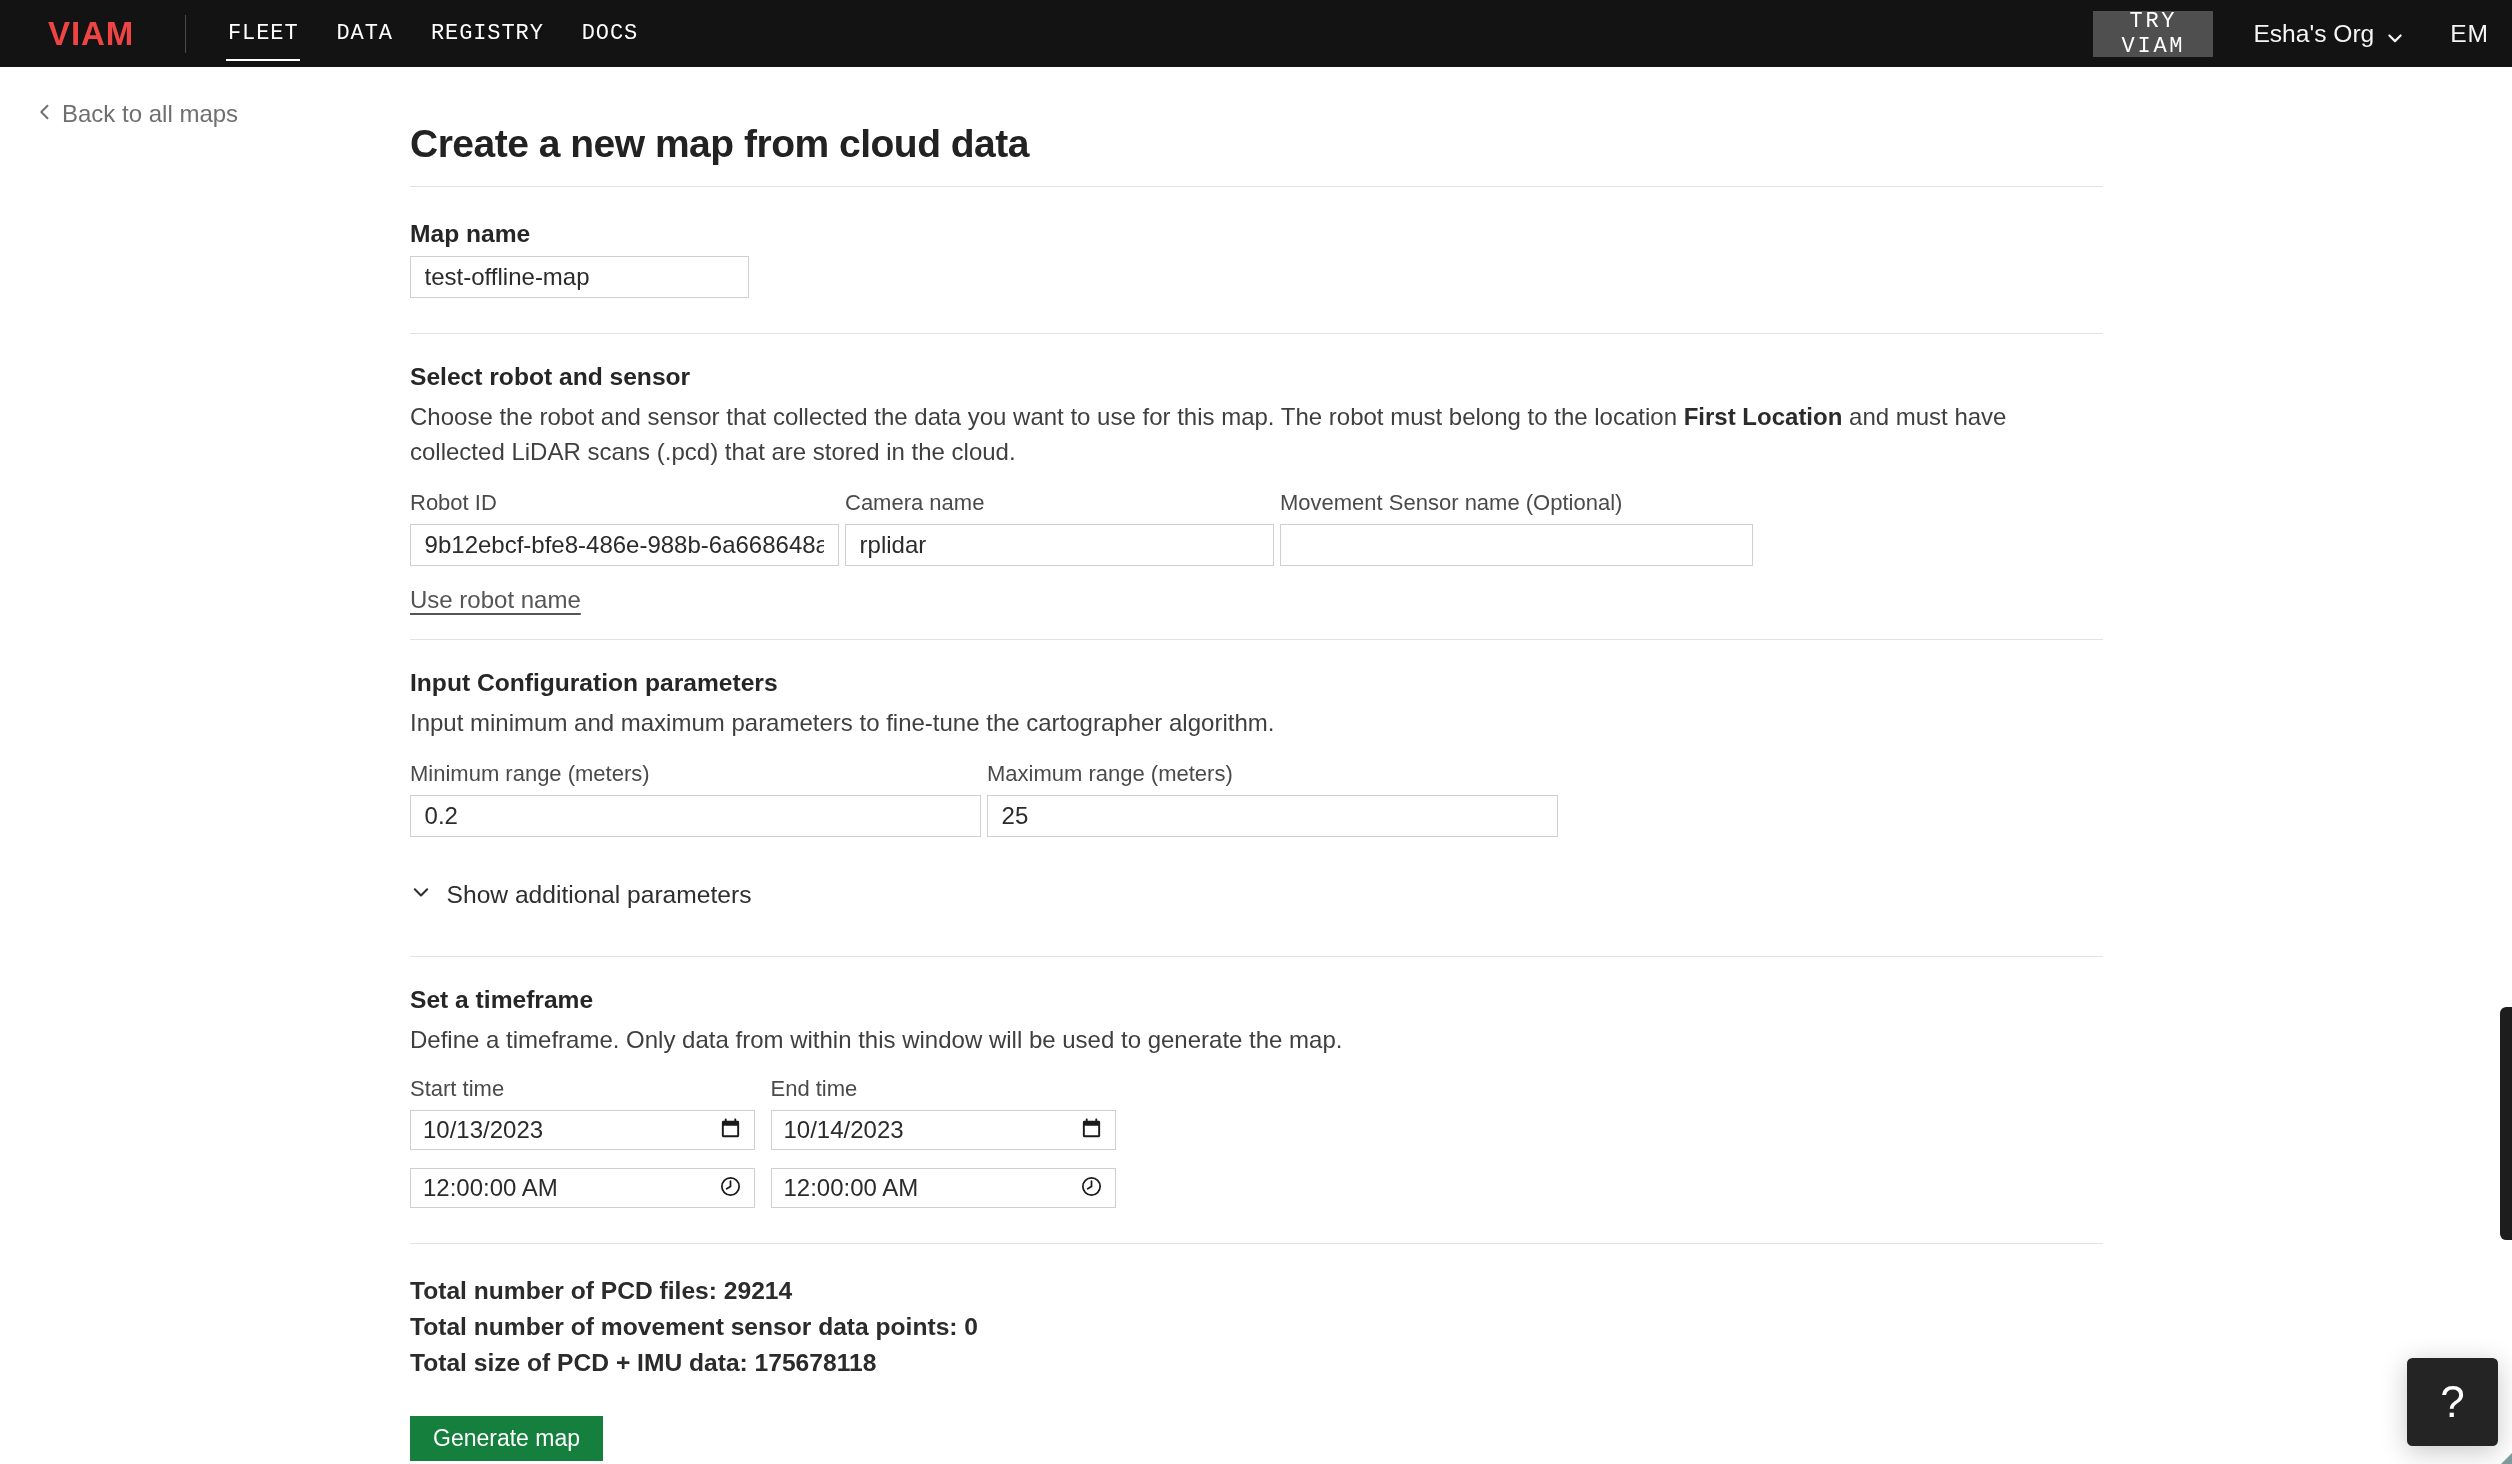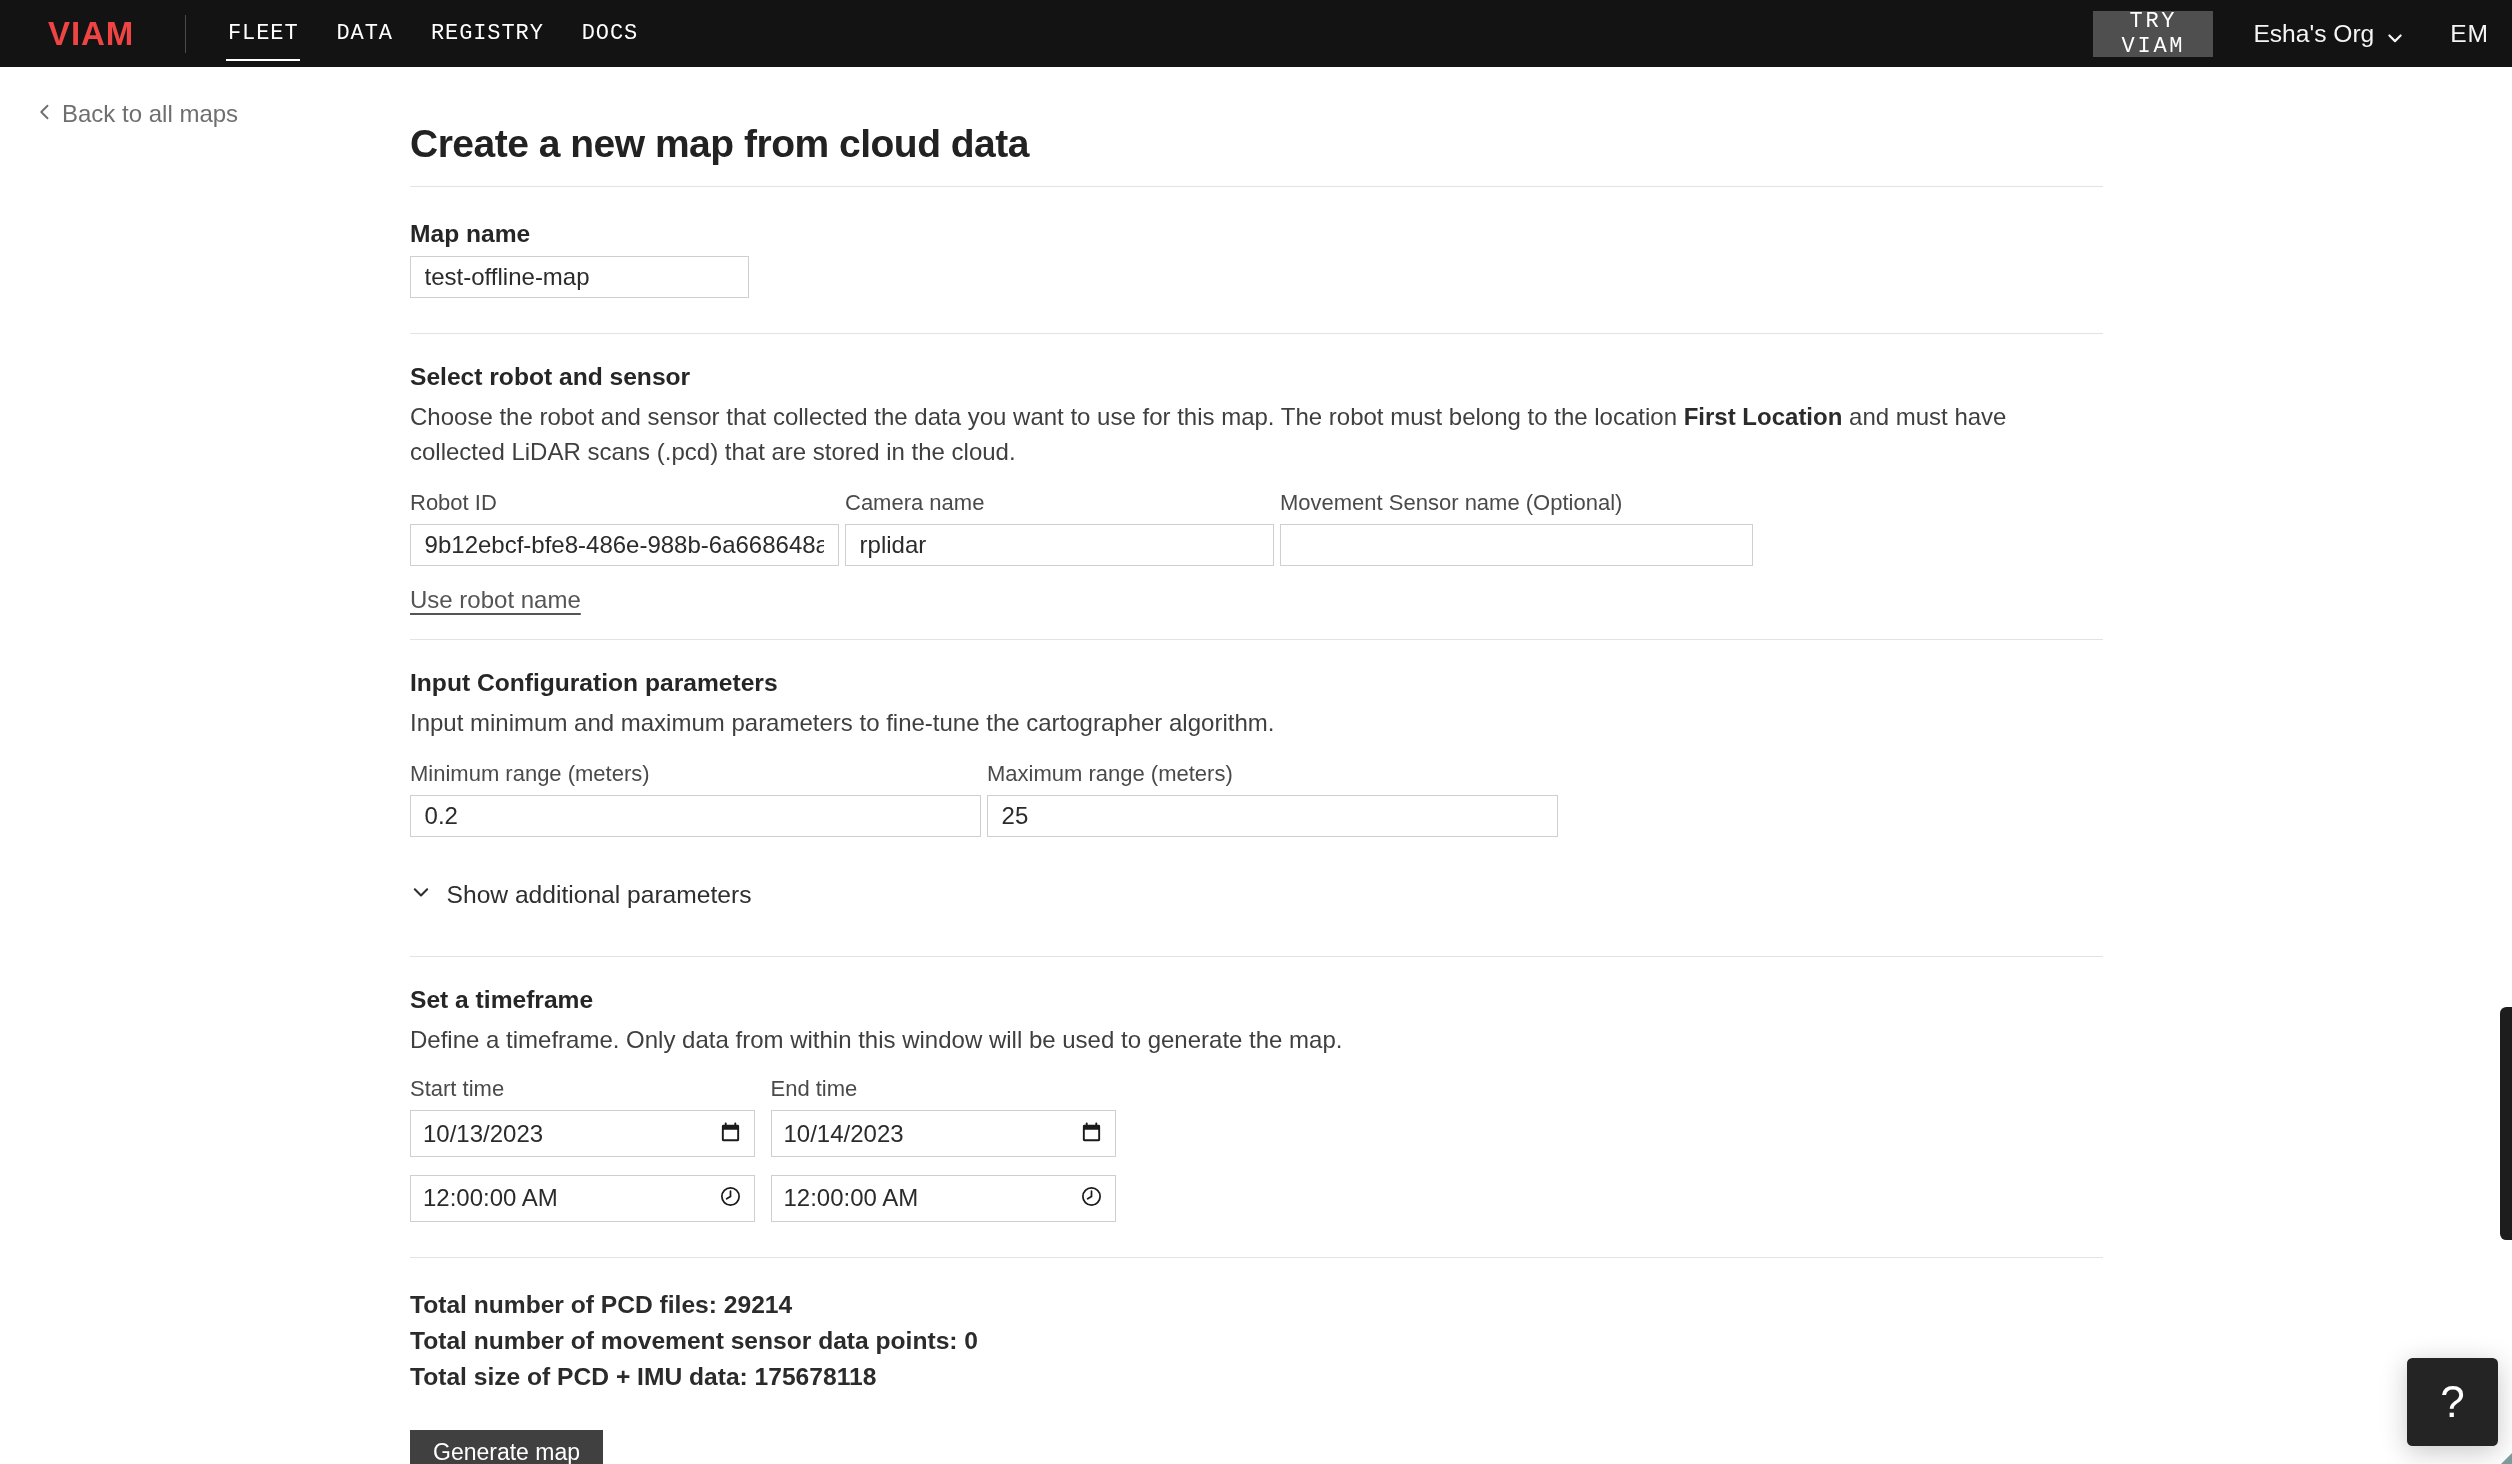--- a/index.html
+++ b/index.html
@@ -93,34 +93,34 @@
   }
 
   .show-additional {
     margin-top: 44px; display: flex; align-items: center; gap: 14.6px;
     font-size: 24.6px; color: #2e2e2e; cursor: pointer;
   }
 
   .time-grid { margin-top: 18px; display: flex; gap: 15.5px; }
   .time-col { width: 345px; }
   .picker-field {
-    margin-top: 8.2px; height: 47px;
+    margin-top: 8.2px; height: 40px;
     border: 0.9px solid #cfcfcf; background: #fff;
     display: flex; align-items: center; justify-content: space-between;
     padding: 0 12px; cursor: text;
   }
   .picker-field + .picker-field { margin-top: 17.3px; }
   .picker-value { font-size: 24px; color: #2b2b2b; }
 
   .totals { margin-top: 33px; }
   .totals-line { font-size: 24.6px; font-weight: 700; color: #2b2b2b; margin-bottom: 8.2px; }
 
   .generate-btn {
     margin-top: 31px; display: inline-block;
-    background: #404040; color: #ffffff; border: none;
+    background: #15803d; color: #ffffff; border: none;
     font-family: "Liberation Sans", sans-serif;
     font-size: 23px; font-weight: 400;
     padding: 9px 23px; cursor: pointer;
   }
 
   
   .help-btn {
     position: absolute; left: 2407px; top: 1358px; width: 91px; height: 88px;
     background: #242424; border: none; border-radius: 5.5px;
     color: #ffffff; font-size: 44px; font-family: "Liberation Sans", sans-serif;

